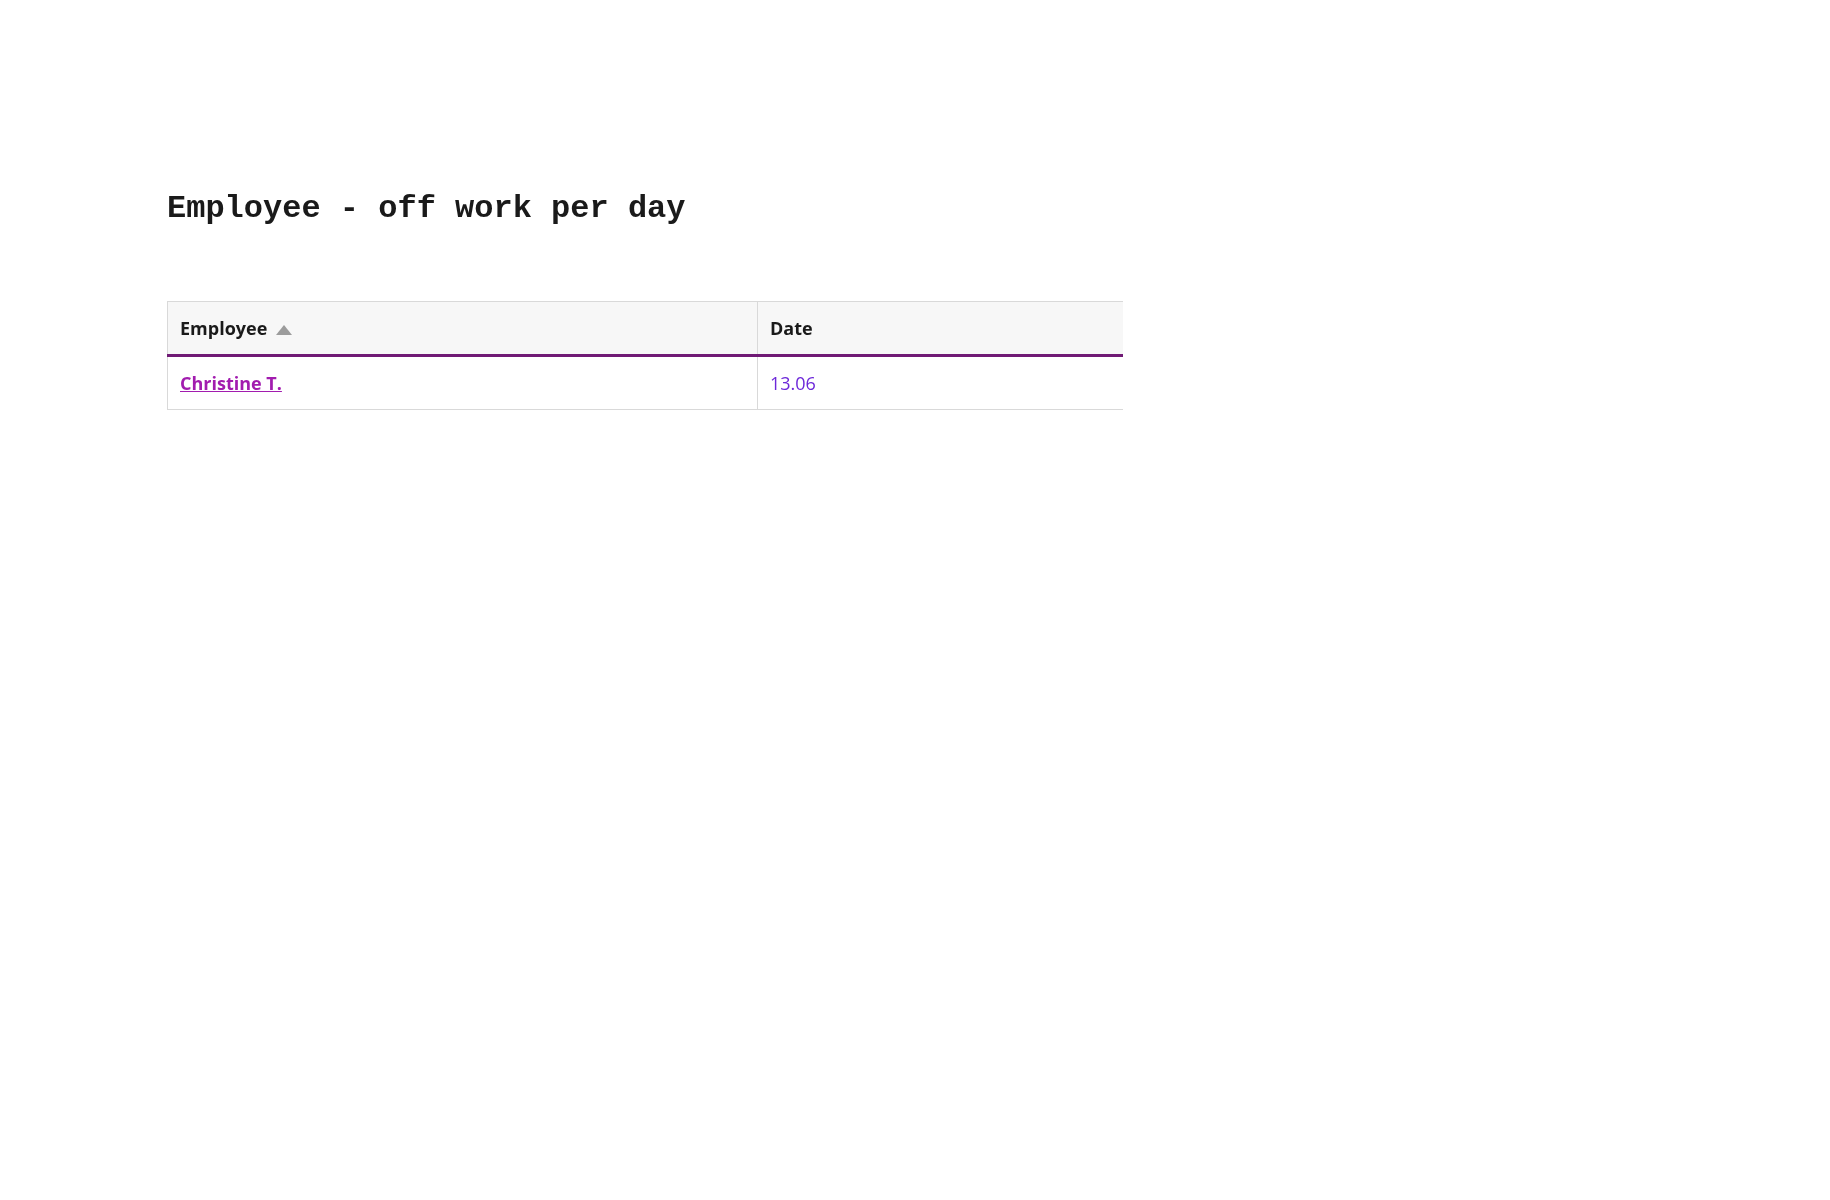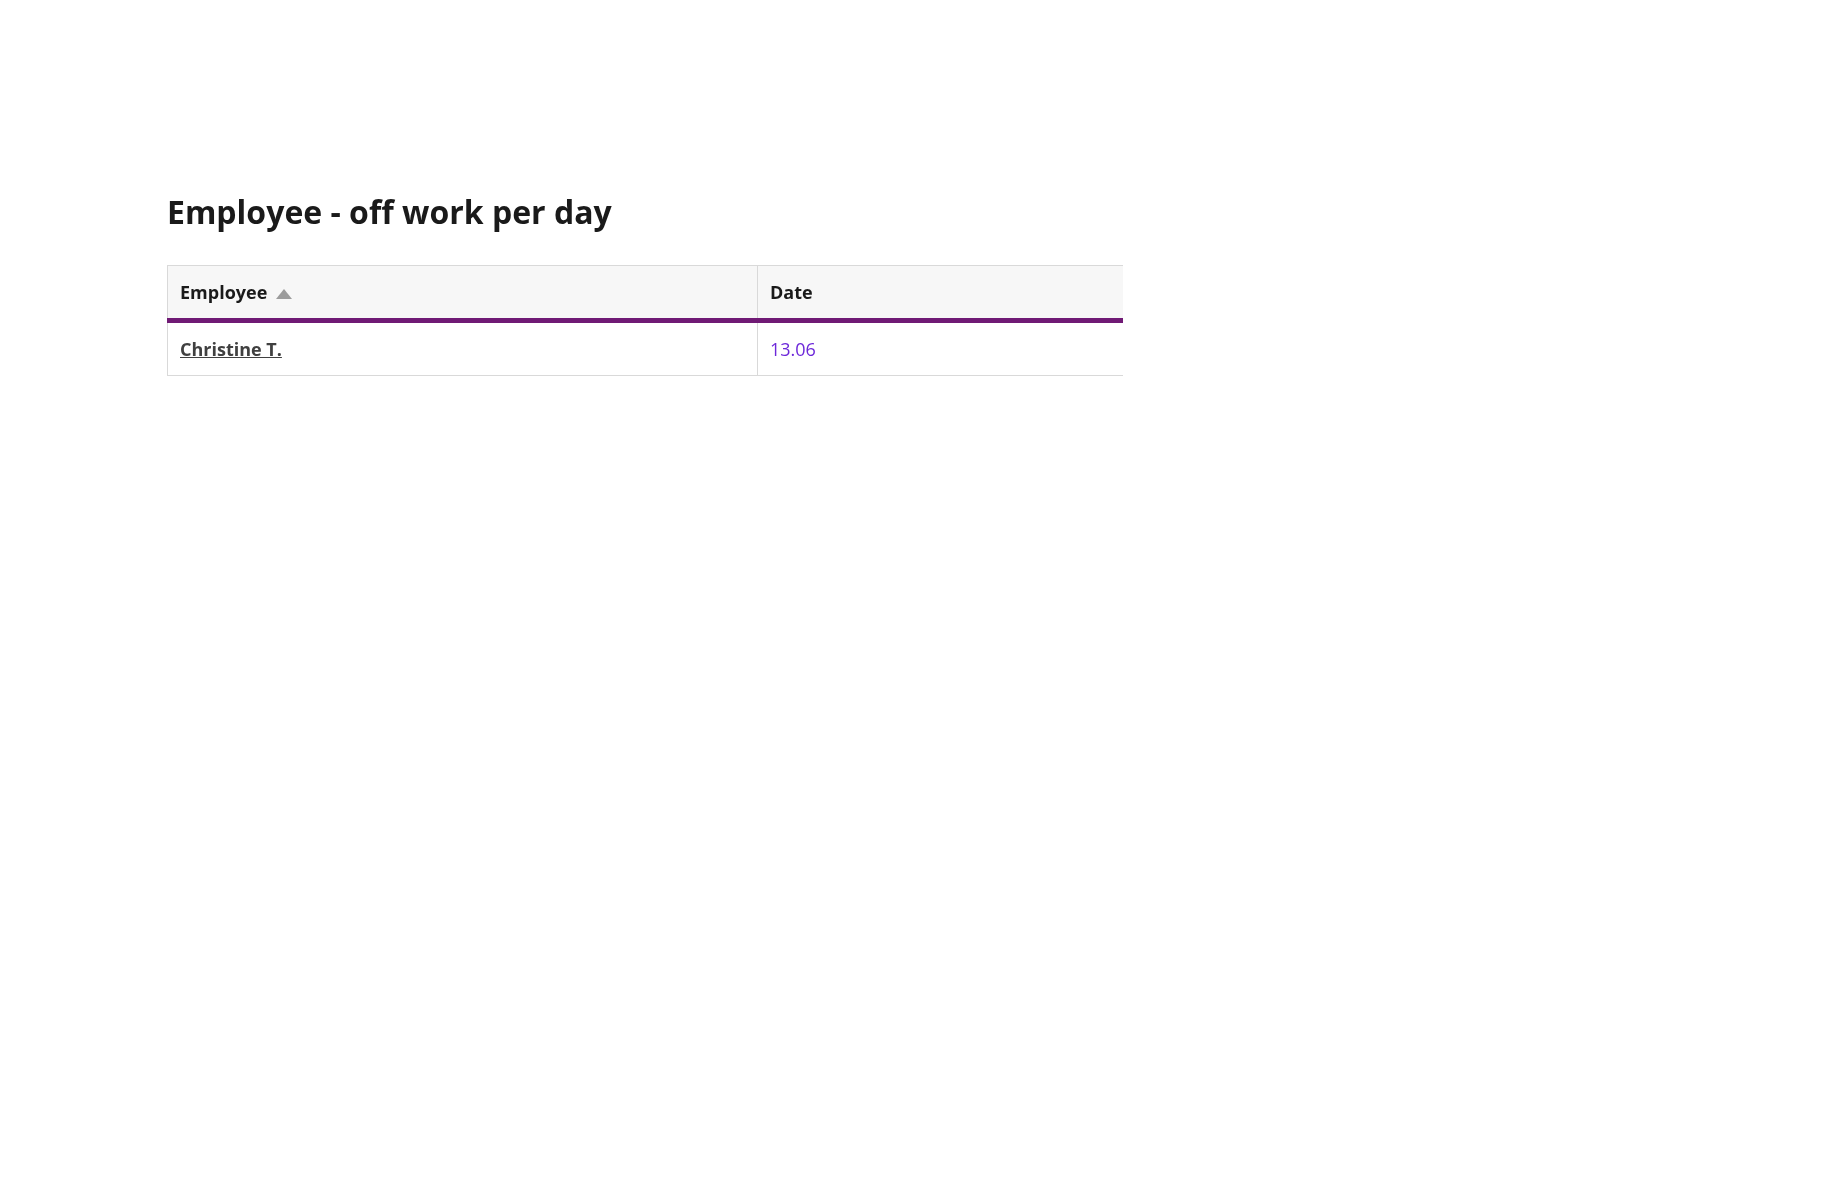--- a/index.html
+++ b/index.html
@@ -14,36 +14,37 @@
       width: 1830px;
       height: 1200px;
     }
     .container {
       padding: 190px 167px 0 167px;
     }
     .page-title {
       font-size: 32px;
       font-weight: 700;
       color: #1a1a1a;
-      margin-bottom: 32px;
+      margin-bottom: 74px;
+      font-family: Liberation Mono, monospace;
     }
     .table {
       width: 956px;
       border-collapse: collapse;
       border: 1px solid #d9d9d9;
       border-right: none;
     }
     .table th {
       background: #f7f7f7;
       text-align: left;
       padding: 14px 12px;
       font-size: 18px;
       font-weight: 700;
       color: #1a1a1a;
-      border-bottom: 5px solid #701a75;
+      border-bottom: 3px solid #701a75;
     }
     .table th.col-employee {
       width: 590px;
       border-right: 1px solid #d9d9d9;
       cursor: pointer;
     }
     .table th.col-date {
       cursor: pointer;
     }
     .sort-icon {
@@ -59,21 +60,21 @@
       font-size: 18px;
       border-bottom: 1px solid #d9d9d9;
     }
     .table tr:last-child td {
       border-bottom: none;
     }
     .table td.cell-employee {
       border-right: 1px solid #d9d9d9;
     }
     .employee-link {
-      color: #404040;
+      color: #a21caf;
       font-weight: 700;
       text-decoration: underline;
       cursor: pointer;
     }
     .date-text {
       color: #6d28d9;
     }
   </style>
 </head>
 <body>

